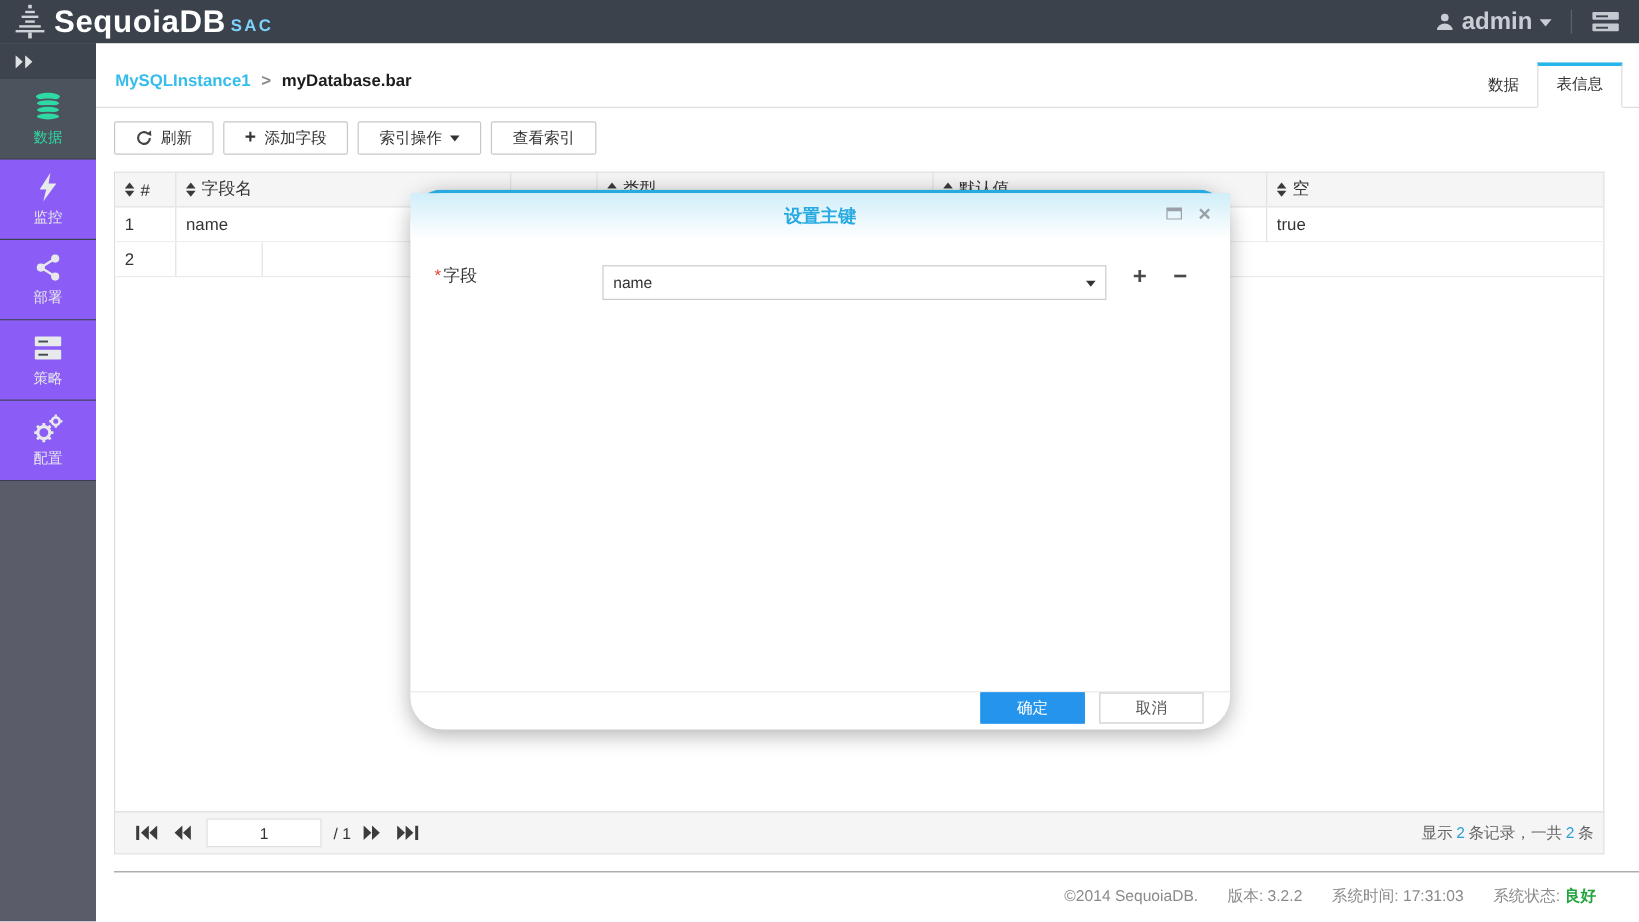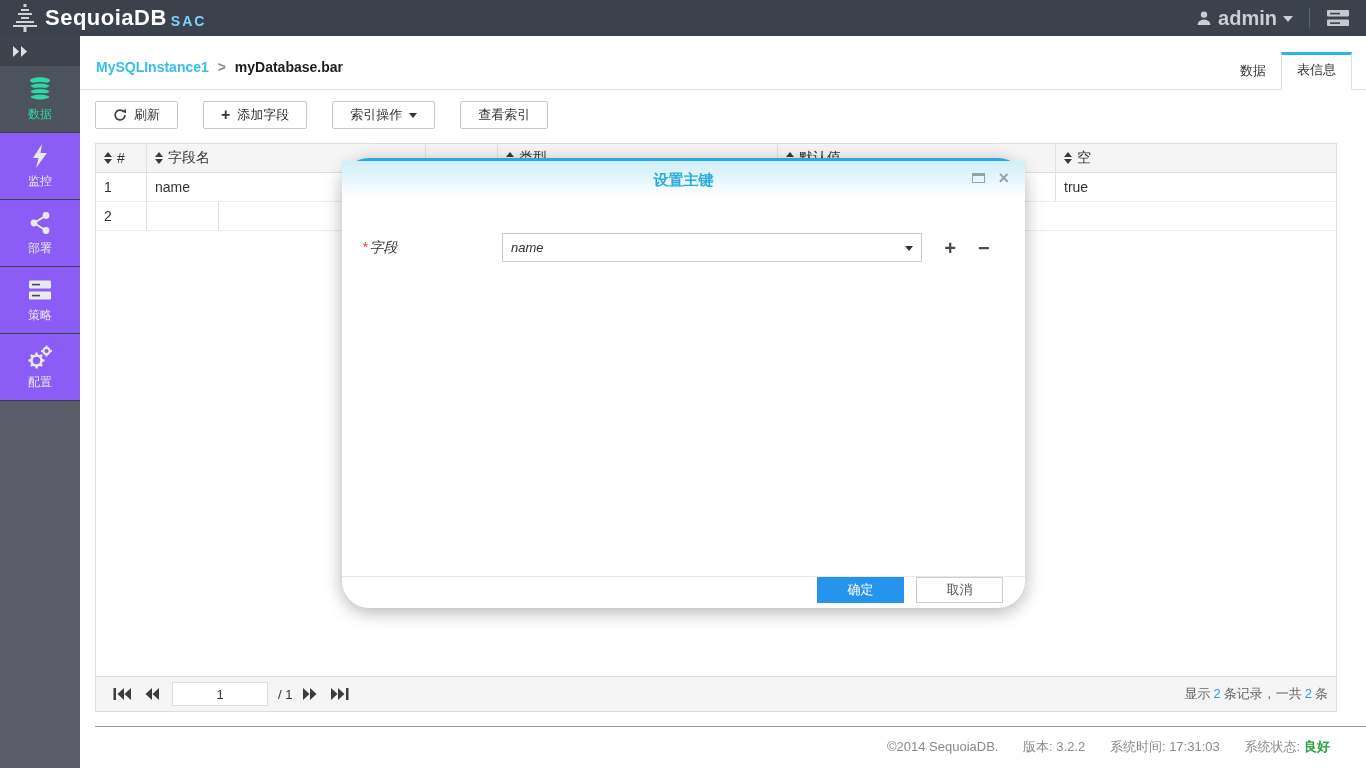--- a/index.html
+++ b/index.html
@@ -2,21 +2,21 @@
 <html><head>
 <meta charset="utf-8">
 <style>
   * { box-sizing: border-box; margin: 0; padding: 0; }
   html,body { width:1366px; height:768px; overflow:hidden; }
   body { font-family:"Liberation Sans","DejaVu Sans",sans-serif; background:#fff; position:relative; }
 
   
   .topbar { position:absolute; top:0; left:0; right:0; height:36px; background:#3b424c; display:flex; align-items:center; z-index:60; }
   .brand { display:flex; align-items:center; margin-left:10px; }
-  .brand-name { color:#fff; font-size:22px; font-weight:bold; margin-left:5px; letter-spacing:.5px; }
+  .brand-name { color:#fff; font-size:26px; font-weight:bold; margin-left:5px; letter-spacing:.5px; }
   .brand-sac { color:#7dd3fc; font-size:14px; margin-left:4px; margin-top:5px; letter-spacing:2px; font-weight:bold; }
   .topbar-right { margin-left:auto; display:flex; align-items:center; margin-right:16px; color:#c3c9cf; }
   .admin-box { display:flex; align-items:center; gap:6px; cursor:pointer; }
   .admin-name { font-size:20px; font-weight:bold; color:#c9ced4; }
   .caret-down { width:0; height:0; border-left:5px solid transparent; border-right:5px solid transparent; border-top:6px solid #c9ced4; margin-top:2px; }
   .topbar-divider { width:1px; height:20px; background:#5a626c; margin:0 16px; }
 
   
   .sidebar { position:absolute; top:36px; left:0; width:80px; bottom:0; background:#5a5c69; z-index:55; }
   .collapse-row { height:30px; background:#3e444e; display:flex; align-items:center; padding-left:12px; cursor:pointer; }
@@ -28,21 +28,21 @@
   .page-head { position:relative; height:54px; border-bottom:1px solid #ddd; }
   .breadcrumb { position:absolute; left:16px; top:23px; font-size:14px; font-weight:bold; }
   .crumb-instance { color:#36bdea; cursor:pointer; }
   .crumb-sep { color:#888; margin:0 5px; }
   .crumb-table { color:#1c1c1c; }
   .tabs { position:absolute; right:14px; bottom:-1px; display:flex; align-items:flex-end; }
   .tab { padding:9px 15px 10px; font-size:13px; color:#333; cursor:pointer; }
   .tab.active { background:#fff; border:1px solid #ddd; border-top:3px solid #29b6e8; border-bottom:1px solid #fff; padding:6px 15px 10px; }
 
   
-  .toolbar { position:absolute; left:15px; top:65px; display:flex; gap:25px;border-radius:11px; }
+  .toolbar { position:absolute; left:15px; top:65px; display:flex; gap:8px;border-radius:11px; }
   .btn { height:28px; border:1px solid #c8c8c8; border-radius:2px; background:#fff; color:#333; font-size:13px; padding:0 17px; display:inline-flex; align-items:center; gap:7px; cursor:pointer; font-family:inherit; }
   .plus-glyph { font-size:16px; font-weight:bold; line-height:1; color:#333; }
   .btn .caret-sm { width:0; height:0; border-left:4px solid transparent; border-right:4px solid transparent; border-top:5px solid #333; margin-top:1px; }
 
   
   .table-wrap { position:absolute; left:15px; top:107px; width:1242px; bottom:56px; border:1px solid #ddd; background:#fff; }
   .thead { display:flex; height:29px; background:#f5f5f5; border-bottom:1px solid #ddd; }
   .trow { display:flex; height:29px; border-bottom:1px solid #ececec; background:#fff; }
   .cell { display:flex; align-items:center; padding:0 8px; font-size:14px; color:#333; border-right:1px solid #e2e2e2; height:100%; overflow:hidden; white-space:nowrap; }
   .cell:last-child { border-right:none; flex:1; }
@@ -67,21 +67,21 @@
   .footer-text .seg { margin-left:21px; }
   .status-good { color:#21a33e; font-weight:bold; margin-left:4px; }
 
   
   .modal { position:absolute; left:342px; top:158px; width:683px; height:450px; background:#fff; border-top:3px solid #27aadf; box-shadow:0 4px 18px rgba(0,0,0,.3); z-index:100;border-radius:27px; }
   .modal-head { height:38px; background:linear-gradient(#d0eef9,#ffffff); position:relative; display:flex; align-items:center; justify-content:center; cursor:move; }
   .modal-title { color:#29abe2; font-size:15px; font-weight:bold; }
   .modal-winicons { position:absolute; right:16px; top:12px; display:flex; gap:13px; align-items:center; }
   .icon-max { width:13px; height:10px; border:1px solid #9aa0a6; border-top:3px solid #9aa0a6; cursor:pointer; }
   .icon-close { color:#9aa0a6; font-size:18px; line-height:10px; font-weight:bold; cursor:pointer; }
-  .modal-row { position:absolute; left:20px; top:72px; display:flex; align-items:center;font-style:italic; }
+  .modal-row { position:absolute; left:20px; top:60px; display:flex; align-items:flex-start; }
   .field-label { width:140px; font-size:14px; color:#333; }
   .req { color:#e0442c; margin-right:2px; }
   .field-select { width:420px; height:29px; border:1px solid #ccc; background:#fff; display:flex; align-items:center; padding:0 22px 0 8px; font-size:13px; color:#333; position:relative; cursor:pointer; }
   .field-select .sel-caret { position:absolute; right:8px; top:12px; width:0; height:0; border-left:4px solid transparent; border-right:4px solid transparent; border-top:5px solid #333; }
   .row-op { font-size:20px; font-weight:bold; color:#4a4a4a; margin-left:22px; cursor:pointer; line-height:1; }
   .modal-foot { position:absolute; left:0; right:0; bottom:0; height:32px; border-top:1px solid #e8e8e8; display:flex; align-items:flex-start; justify-content:flex-end; gap:12px; padding-right:22px; }
   .btn-ok { width:87px; height:26px; background:#2494ec; border:1px solid #2494ec; color:#fff; font-size:13px; cursor:pointer; font-family:inherit; }
   .btn-cancel { width:87px; height:26px; background:#fff; border:1px solid #ccc; color:#555; font-size:13px; cursor:pointer; font-family:inherit; }
 </style>
 </head>

